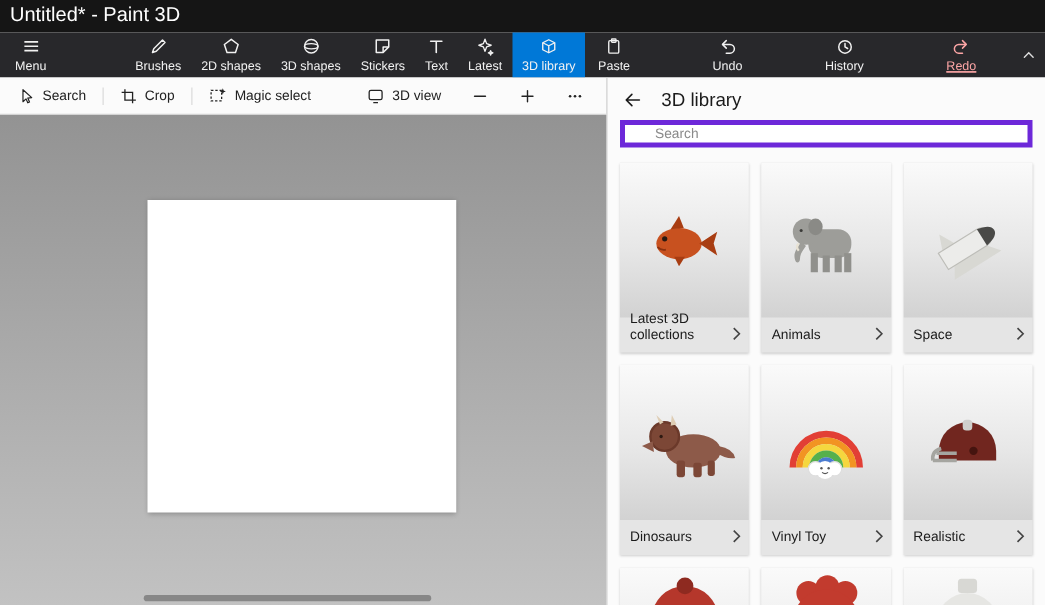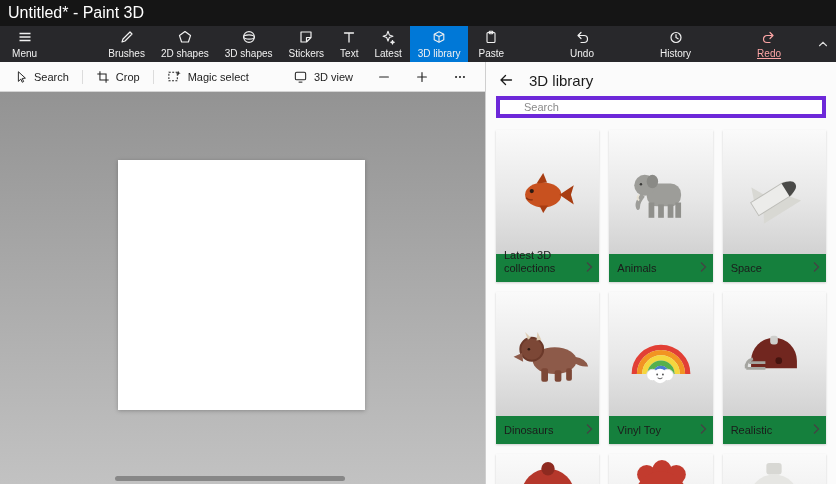--- a/index.html
+++ b/index.html
@@ -50,21 +50,21 @@
   .right-panel { width:351px; background:#fbfbfb; border-left:1px solid #cfcfcf;
                  display:flex; flex-direction:column; overflow:hidden; }
   .panel-header { display:flex; align-items:center; gap:15px; padding:9px 12px 5px; height:32px; }
   .panel-title { font-size:15px; color:#1b1b1b; }
   .back { color:#1b1b1b; display:flex; cursor:default; }
   .search { margin:2px 10px 10px; height:22px; border:4px solid #6d28d9; background:#fff;
             font-size:11px; padding:0 24px; font-family:"Liberation Sans", sans-serif; color:#222; }
   .search::placeholder { color:#8a8a8a; }
   .cards { flex:1; padding:2px 10px 0; display:grid; grid-template-columns:repeat(3,1fr);
            grid-auto-rows:152px; gap:10px; overflow:hidden; }
-  .card { background:#15803d; position:relative; box-shadow:0 1px 2px rgba(0,0,0,0.18); cursor:pointer; }
+  .card { background:#e5e5e5; position:relative; box-shadow:0 1px 2px rgba(0,0,0,0.18); cursor:pointer; }
   .card-img { position:absolute; top:0; left:0; right:0; bottom:28px;
               background:linear-gradient(180deg,#fafafa 0%,#e7e7e7 55%,#d2d2d2 100%);
               display:flex; align-items:center; justify-content:center; overflow:hidden; }
   .card.partial .card-img { bottom:0; align-items:flex-start; }
   .card-label { position:absolute; left:0; right:20px; bottom:0; padding:0 0 7px 8px;
                 font-size:11px; line-height:13px; color:#1b1b1b; }
   .card-chev { position:absolute; right:5px; bottom:9px; color:#444; }
 </style>
 </head>
 <body>

